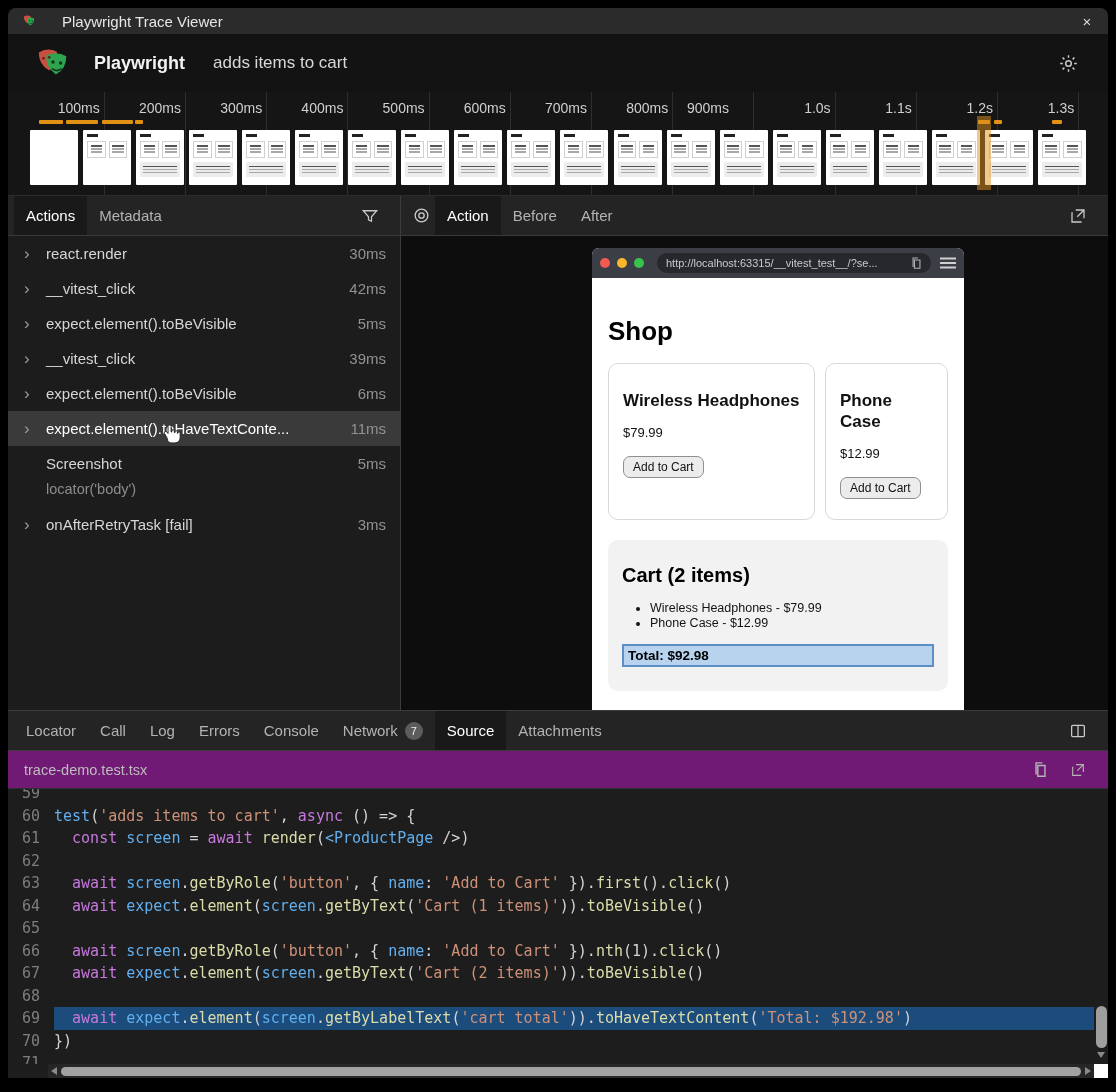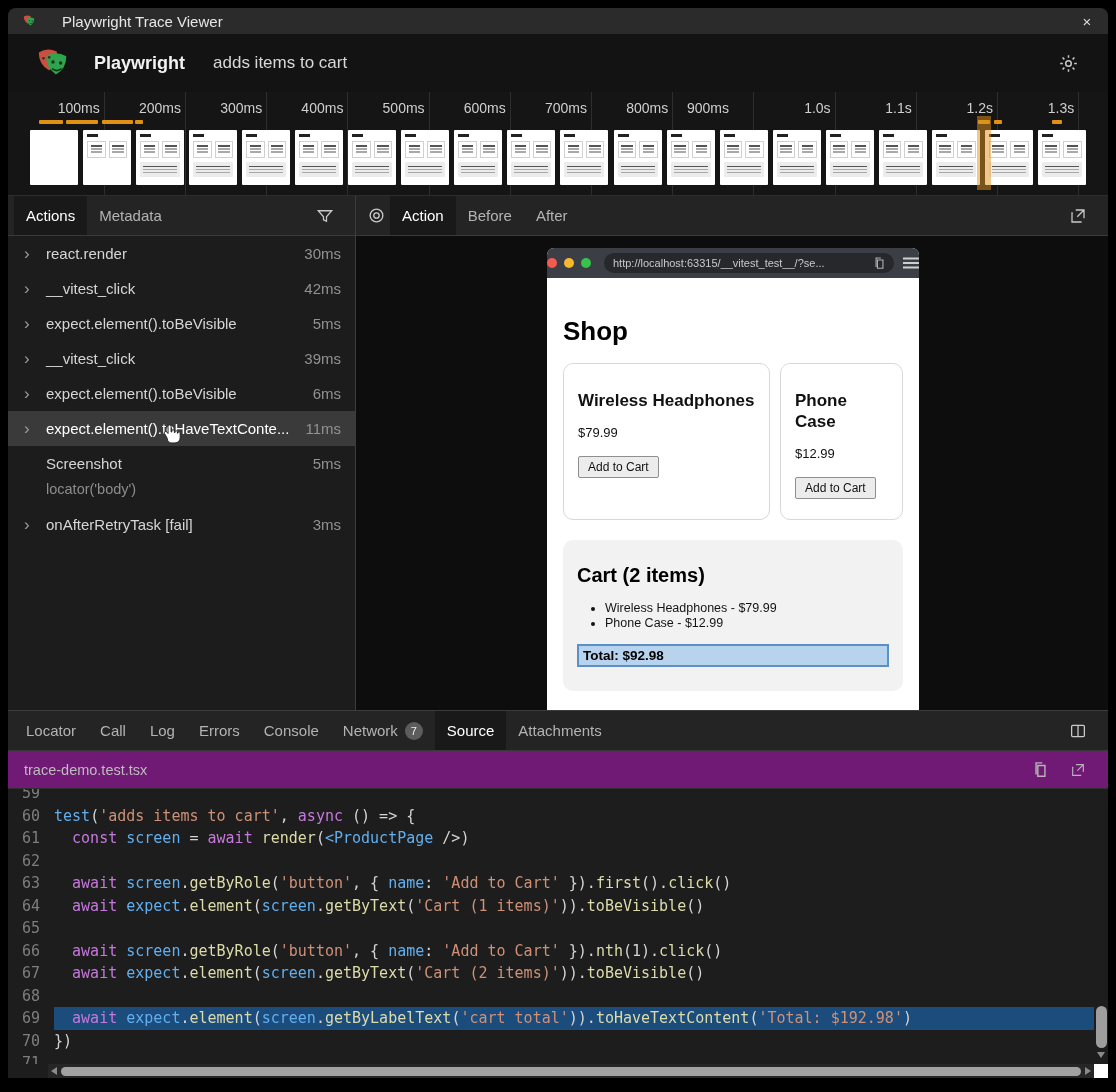--- a/index.html
+++ b/index.html
@@ -39,21 +39,21 @@
   .t-cards { display:flex; gap:3px; margin-bottom:4px; }
   .t-card { flex:1; border:1px solid #d0d0d0; height:17px; padding:1.5px; }
   .t-line { height:1.5px; background:#a8a8a8; margin:1.5px 1px; }
   .t-line.dark { background:#555; }
   .t-cart { background:#ececec; height:15px; padding:2px; border-radius:1px; }
   .highlight-band { position:absolute; top:24px; height:74px;
     background:rgba(222,146,28,0.5); }
 
   
   .main { flex:1; display:flex; min-height:0; }
-  .left-panel { width:348px; flex:none; border-right:1px solid #3c3c3c;
+  .left-panel { width:393px; flex:none; border-right:1px solid #3c3c3c;
     background:#1c1c1c; display:flex; flex-direction:column; }
   .right-panel { flex:1; display:flex; flex-direction:column; background:#101010; min-width:0; }
 
   .tabbar { height:40px; flex:none; background:#242424; border-bottom:1px solid #3a3a3a;
     display:flex; align-items:center; padding:0 6px; }
   .tab { height:100%; display:flex; align-items:center; padding:0 12px;
     font-size:15px; color:#b3b3b3; cursor:default; gap:7px; }
   .tab.selected { background:#191919; color:#fff; }
   .tab .badge { background:#5c5c5c; color:#f0f0f0; font-size:11px; min-width:18px;
     height:18px; border-radius:9px; display:flex; align-items:center; justify-content:center;
@@ -71,39 +71,39 @@
   .action-row .dur { margin-left:auto; color:#929292; font-size:15px;text-align:center; }
   .action-sub { padding-left:38px; color:#8d8d8d; font-size:14.5px; height:26px;
     display:flex; align-items:flex-start; }
 
   
   .snapshot-area { flex:1; position:relative; background:#0d0d0d; overflow:hidden; }
   .browser { position:absolute; left:191px; top:12px; width:372px; bottom:0;
     background:#fff; border-radius:7px 7px 0 0; overflow:hidden;
     display:flex; flex-direction:column; }
   .browser-header { height:30px; flex:none; background:#3b3e44; display:flex;
-    align-items:center; padding:0 0; }
+    align-items:center; padding:0 8px; }
   .dot { width:10px; height:10px; border-radius:50%; margin-right:7px; flex:none; }
   .dot.red{background:#f35b51} .dot.yellow{background:#f8b72c} .dot.green{background:#37c34d}
   .url-pill { margin-left:6px; flex:1; height:20px; background:#26282c;
     border-radius:10px; display:flex; align-items:center; padding:0 9px;
     font-size:11px; color:#c7cacd; white-space:nowrap; overflow:hidden; gap:6px; }
   .url-pill .url-text { flex:1; overflow:hidden; }
   .burger { margin-left:9px; }
 
   .page { flex:1; padding:14px 16px; color:#111; overflow:hidden; }
   .page h1 { font-size:26px; font-weight:700; margin:24px 0 16px; color:#000; }
   .products { display:flex; gap:10px; align-items:stretch; }
   .product-card { border:1px solid #d8d8d8; border-radius:10px; padding:14px;
     display:flex; flex-direction:column; }
   .product-card.wide { width:207px; } .product-card.narrow { width:123px; }
   .p-name { font-size:17px; font-weight:700; line-height:21px; margin:12px 0 14px; }
   .p-price { font-size:13px; margin-bottom:16px; }
   .p-btn { align-self:flex-start; font-size:12px; font-family:"Liberation Sans",sans-serif;
-    padding:3px 9px; background:#ececec; border:1px solid #8f8f8f; border-radius:2px;
+    padding:3px 9px; background:#ececec; border:1px solid #8f8f8f; border-radius:7px;
     color:#111; margin-bottom:6px; }
   .cart-card { margin-top:20px; background:#f2f2f2; border-radius:10px;
     padding:14px 14px 24px; }
   .cart-card h2 { font-size:20px; font-weight:700; margin:10px 0 14px; color:#000; }
   .cart-card ul { margin:0 0 14px; padding-left:28px; font-size:12.5px;
     line-height:14.5px; color:#141414; }
   .cart-total { background:#b7d3ee; border:2px solid #5d8fc7; font-weight:700;
     font-size:13.5px; padding:2px 4px; color:#000; }
 
   

